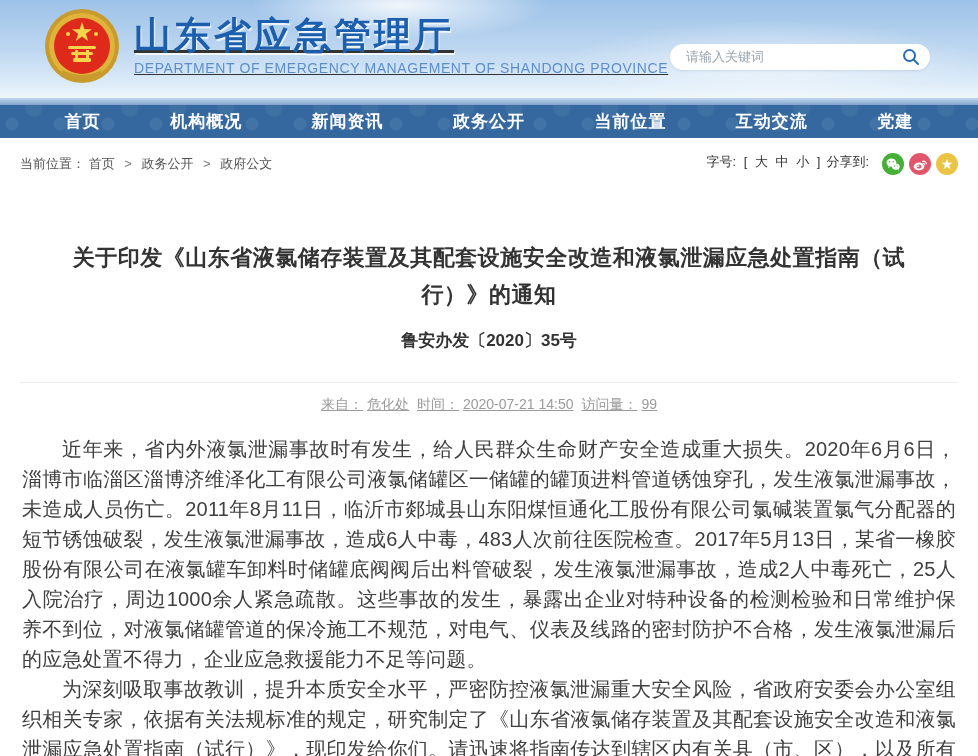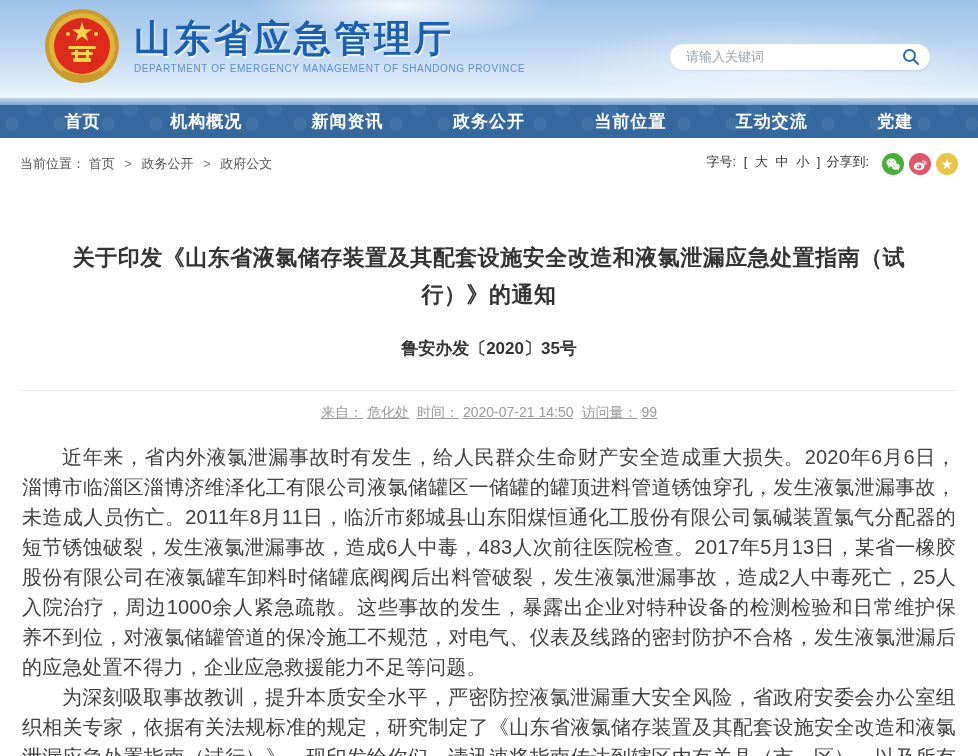--- a/index.html
+++ b/index.html
@@ -11,26 +11,26 @@
   .site-header{
     position:relative;height:98px;overflow:hidden;
     background:linear-gradient(180deg,#9dc2e8 0%,#b9d4ef 45%,#dcebf8 85%,#eef6fc 100%);
   }
   .site-header::before{content:"";position:absolute;left:250px;top:-30px;width:300px;height:70px;
     background:radial-gradient(ellipse at center,rgba(255,255,255,.85) 0%,rgba(255,255,255,0) 70%);}
   .site-header::after{content:"";position:absolute;left:560px;top:20px;width:420px;height:90px;
     background:radial-gradient(ellipse at center,rgba(255,255,255,.55) 0%,rgba(255,255,255,0) 70%);}
   .brand{position:absolute;left:44px;top:8px;display:flex;align-items:center;z-index:2;}
   .emblem{width:76px;height:76px;flex:0 0 auto;}
-  .brand-text{margin-left:14px;}
+  .brand-text{margin-left:14px;text-decoration:underline;}
   .site-title{
     font-size:37px;font-weight:bold;color:#1b5fae;letter-spacing:3px;line-height:40px;
     text-shadow:1px 2px 1px rgba(255,255,255,.8);
   }
-  .site-subtitle{font-size:10px;color:#5d8ecb;letter-spacing:.6px;margin-top:4px;}
+  .site-subtitle{font-size:14px;color:#5d8ecb;letter-spacing:.6px;margin-top:4px;}
   .search-box{
     position:absolute;right:48px;top:44px;width:236px;height:26px;z-index:2;
     background:#fff;border-radius:14px;display:flex;align-items:center;padding:0 10px 0 14px;
     box-shadow:0 1px 2px rgba(60,100,150,.15);
   }
   .search-box input{
     flex:1;border:none;outline:none;font-size:13px;color:#ec4899;background:transparent;
     font-family:Liberation Mono, monospace;
   }
   .search-box input::placeholder{color:#9aa4ad;}
@@ -69,21 +69,21 @@
   .share-wechat{background:#45b035;}
   .share-weibo{background:#e1566a;}
   .share-qzone{background:#eac545;}
   .share-qzone .star{color:#fff;font-size:14px;line-height:22px;}
   
   .article{padding:0 22px 30px 22px;}
   .doc-title{
     margin:54px 30px 0 30px;text-align:center;font-size:22px;font-weight:bold;
     color:#333;line-height:37px;letter-spacing:.5px;
   }
-  .doc-number{margin-top:24px;text-align:center;font-size:17px;font-weight:bold;color:#333;}
+  .doc-number{margin-top:16px;text-align:center;font-size:17px;font-weight:bold;color:#333;}
   .divider{border:none;border-top:1px solid #ececec;margin:30px -2px 0 -2px;}
   .doc-meta{margin-top:13px;text-align:center;font-size:14px;color:#9b9b9b;}
   .doc-meta span{margin:0 2px;text-decoration:underline;}
   .doc-body{margin-top:20px;}
   .doc-body p{
     margin:0;font-size:20px;color:#404040;line-height:30px;
     text-indent:2em;text-align:justify;letter-spacing:.2px;
   }
 </style>
 </head>

